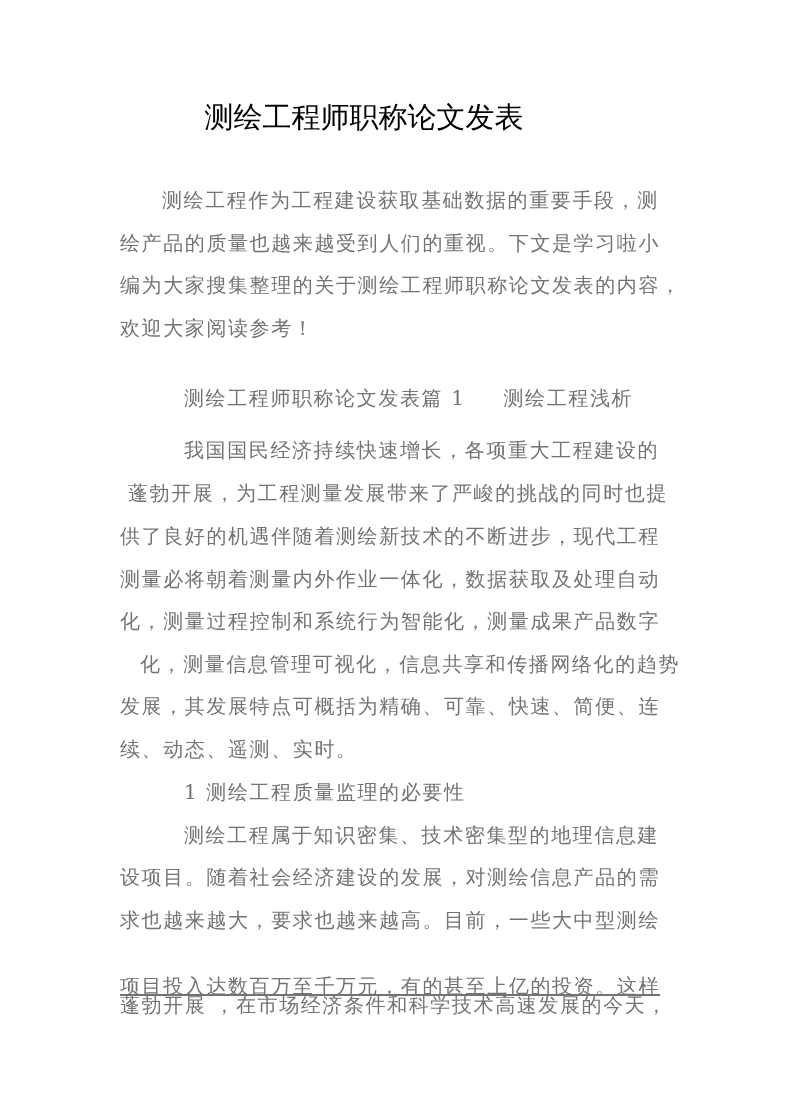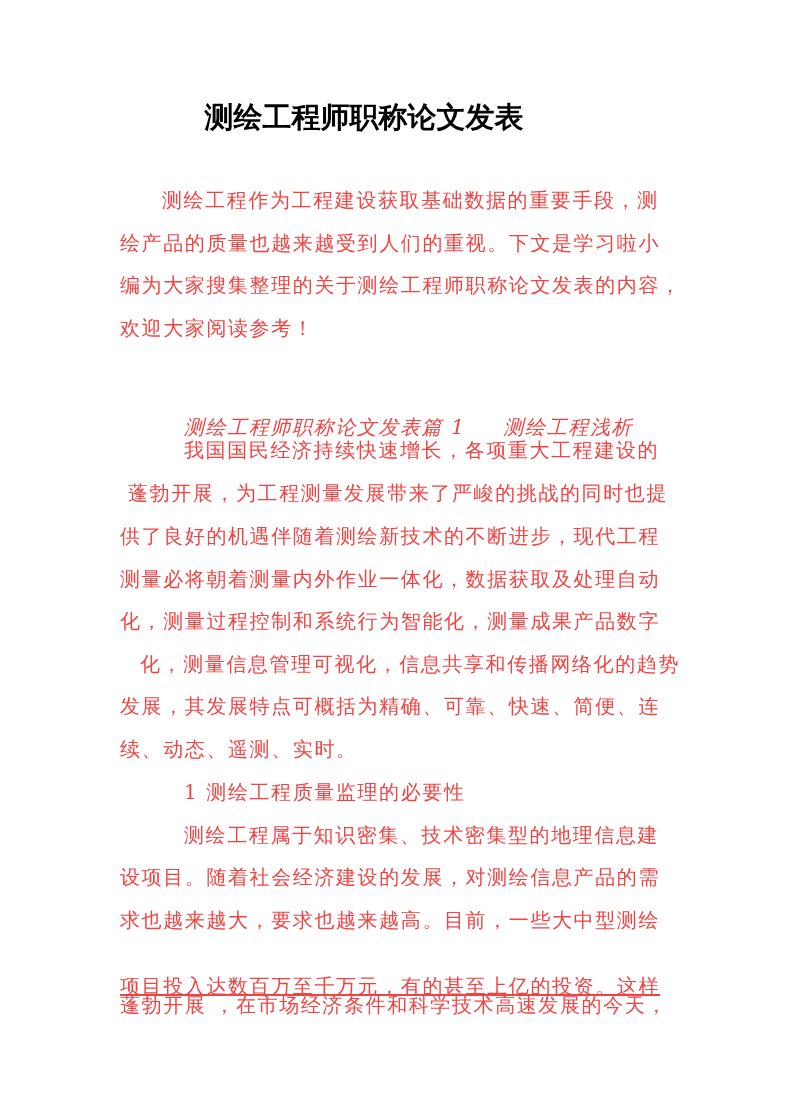--- a/index.html
+++ b/index.html
@@ -1,36 +1,36 @@
 <!DOCTYPE html>
 <html><head>
 <meta charset="utf-8">
 <style>
   html, body { margin: 0; padding: 0; background: #ffffff; }
   body { width: 792px; height: 1120px; position: relative; overflow: hidden;
          font-family: "DejaVu Serif", "Liberation Serif", serif; color: #111; }
   .title { position: absolute; left: 0; width: 728px; top: 98px; text-align: center;
-           font-family: "DejaVu Sans", "Liberation Sans", sans-serif; font-weight: bold;
+           font-family: "DejaVu Sans", "Liberation Sans", sans-serif; font-weight: normal;
            font-size: 29px; letter-spacing: 0px; color: #000; }
   .line { position: absolute; left: 120px; font-size: 20px; white-space: nowrap;
-          letter-spacing: 1.6px; line-height: 28px; color: #ef4444; }
+          letter-spacing: 1.6px; line-height: 28px; color: #737373; }
   .gap { display: inline-block; width: 38px; }
 </style>
 </head>
 <body>
 
 <div>
   <div class="title">测绘工程师职称论文发表</div>
 
   <div class="line" style="top:186px; left:162px;">测绘工程作为工程建设获取基础数据的重要手段，测</div>
   <div class="line" style="top:229px;">绘产品的质量也越来越受到人们的重视。下文是学习啦小</div>
   <div class="line" style="top:271px;">编为大家搜集整理的关于测绘工程师职称论文发表的内容，</div>
   <div class="line" style="top:314px;">欢迎大家阅读参考！</div>
 
-  <div class="line" style="top:413px; left:184px;font-style:italic;">
+  <div class="line" style="top:384px; left:184px;">
     <span>测绘工程师职称论文发表篇 1</span><span class="gap"></span><span>测绘工程浅析</span>
   </div>
 
   <div class="line" style="top:436px; left:184px;text-align:right;">我国国民经济持续快速增长，各项重大工程建设的</div>
   <div class="line" style="top:479px;margin-left:8px;">蓬勃开展，为工程测量发展带来了严峻的挑战的同时也提</div>
   <div class="line" style="top:522px;">供了良好的机遇伴随着测绘新技术的不断进步，现代工程</div>
   <div class="line" style="top:565px;">测量必将朝着测量内外作业一体化，数据获取及处理自动</div>
   <div class="line" style="top:607px;">化，测量过程控制和系统行为智能化，测量成果产品数字</div>
   <div class="line" style="top:650px;margin-left:20px;">化，测量信息管理可视化，信息共享和传播网络化的趋势</div>
   <div class="line" style="top:692px;">发展，其发展特点可概括为精确、可靠、快速、简便、连</div>

